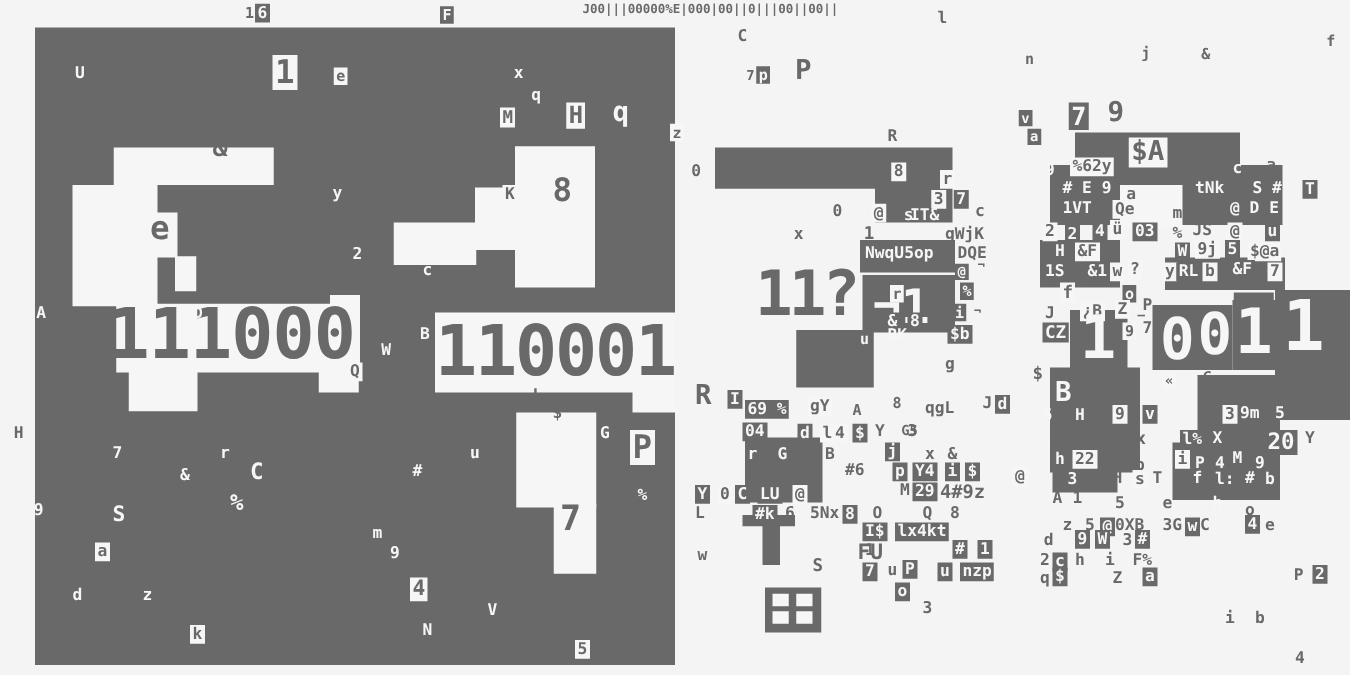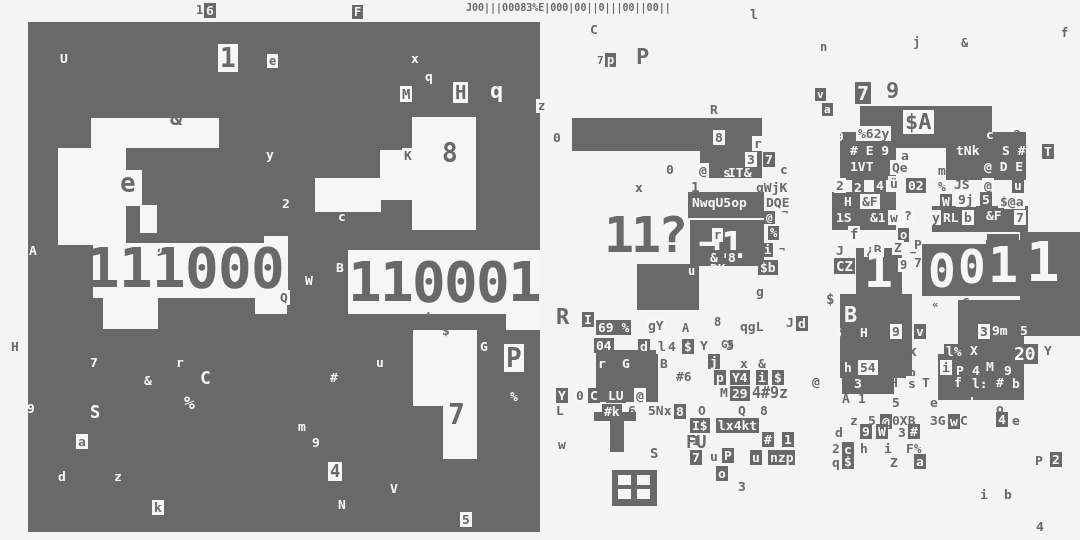--- a/index.html
+++ b/index.html
@@ -82,21 +82,21 @@
     <span class="bigdigit ink" style="left: 412px; top: 254px; font-size: 56px;">0</span>
     <span class="bigdigit ink" style="left: 444px; top: 254px; font-size: 56px;">0</span>
     <span class="bigdigit ink" style="left: 476px; top: 254px; font-size: 56px;">0</span>
     <span class="bigdigit ink" style="left: 508px; top: 254px; font-size: 56px;">1</span>
     <span class="bigdigit ink" style="left: 604px; top: 210px; font-size: 50px;">1</span>
     <span class="bigdigit ink" style="left: 631px; top: 210px; font-size: 50px;">1</span>
     <span class="bigdigit ink" style="left: 658px; top: 210px; font-size: 50px;">?</span>
     <span class="g d" style="left: 196px; top: 4px; font-size: 12px;">1</span>
     <span class="g bd" style="left: 204px; top: 3px; font-size: 13px;">6</span>
     <span class="g bd" style="left: 352px; top: 5px; font-size: 12px;">F</span>
-    <span class="g d" style="left: 466px; top: 3px; font-size: 10px;">J00|||00083%E|000|00||0|||00||00||</span>
+    <span class="g d" style="left: 466px; top: 3px; font-size: 10px;">J00|||00000%E|000|00||0|||00||00||</span>
     <span class="g d" style="left: 750px; top: 8px; font-size: 13px;">l</span>
     <span class="g d" style="left: 590px; top: 23px; font-size: 13px;">C</span>
     <span class="g d" style="left: 597px; top: 55px; font-size: 11px;">7</span>
     <span class="g bd" style="left: 605px; top: 53px; font-size: 12px;">p</span>
     <span class="g d" style="left: 636px; top: 46px; font-size: 22px;">P</span>
     <span class="g d" style="left: 820px; top: 41px; font-size: 12px;">n</span>
     <span class="g d" style="left: 913px; top: 36px; font-size: 12px;">j</span>
     <span class="g d" style="left: 961px; top: 37px; font-size: 12px;">&amp;</span>
     <span class="g d" style="left: 1061px; top: 27px; font-size: 12px;">f</span>
     <span class="g d" style="left: 710px; top: 103px; font-size: 13px;">R</span>
@@ -249,21 +249,21 @@
     <span class="g w" style="left: 1002px; top: 144px; font-size: 13px;">S #</span>
     <span class="g bd" style="left: 1042px; top: 144px; font-size: 13px;">T</span>
     <span class="g w" style="left: 850px; top: 160px; font-size: 13px;">1VT</span>
     <span class="g bw" style="left: 890px; top: 160px; font-size: 13px;">Qe</span>
     <span class="g d" style="left: 938px; top: 164px; font-size: 13px;">my</span>
     <span class="g w" style="left: 984px; top: 160px; font-size: 13px;">@ D E</span>
     <span class="g bw" style="left: 834px; top: 178px; font-size: 13px;">2</span>
     <span class="g bd" style="left: 852px; top: 180px; font-size: 13px;">2</span>
     <span class="g bd" style="left: 874px; top: 178px; font-size: 13px;">4</span>
     <span class="g bw" style="left: 888px; top: 176px; font-size: 13px;">ü</span>
-    <span class="g bd" style="left: 906px; top: 178px; font-size: 13px;">02</span>
+    <span class="g bd" style="left: 906px; top: 178px; font-size: 13px;">03</span>
     <span class="g d" style="left: 938px; top: 180px; font-size: 13px;">%</span>
     <span class="g d" style="left: 954px; top: 178px; font-size: 13px;">JS</span>
     <span class="g bw" style="left: 982px; top: 178px; font-size: 13px;">@</span>
     <span class="g bd" style="left: 1012px; top: 178px; font-size: 13px;">u</span>
     <span class="g bd" style="left: 842px; top: 194px; font-size: 13px;">H</span>
     <span class="g bw" style="left: 860px; top: 194px; font-size: 13px;">&amp;F</span>
     <span class="g bd" style="left: 940px; top: 194px; font-size: 13px;">W</span>
     <span class="g bw" style="left: 956px; top: 192px; font-size: 13px;">9j</span>
     <span class="g bd" style="left: 980px; top: 192px; font-size: 13px;">5</span>
     <span class="g bw" style="left: 998px; top: 194px; font-size: 13px;">$@a</span>
@@ -302,21 +302,21 @@
     <span class="g bd" style="left: 914px; top: 324px; font-size: 13px;">v</span>
     <span class="g bw" style="left: 978px; top: 324px; font-size: 13px;">3</span>
     <span class="g w" style="left: 992px; top: 324px; font-size: 13px;">9m</span>
     <span class="g w" style="left: 1020px; top: 324px; font-size: 13px;">5</span>
     <span class="g d" style="left: 900px; top: 344px; font-size: 14px;">$x</span>
     <span class="g bd" style="left: 944px; top: 344px; font-size: 13px;">l%</span>
     <span class="g w" style="left: 970px; top: 344px; font-size: 13px;">X</span>
     <span class="g bd" style="left: 1012px; top: 344px; font-size: 18px;">20</span>
     <span class="g d" style="left: 1044px; top: 344px; font-size: 13px;">Y</span>
     <span class="g bd" style="left: 842px; top: 360px; font-size: 13px;">h</span>
-    <span class="g bw" style="left: 858px; top: 360px; font-size: 13px;">54</span>
+    <span class="g bw" style="left: 858px; top: 360px; font-size: 13px;">22</span>
     <span class="g d" style="left: 892px; top: 364px; font-size: 13px;">V</span>
     <span class="g d" style="left: 908px; top: 366px; font-size: 13px;">p</span>
     <span class="g bw" style="left: 940px; top: 360px; font-size: 13px;">i</span>
     <span class="g w" style="left: 956px; top: 364px; font-size: 13px;">P</span>
     <span class="g w" style="left: 972px; top: 364px; font-size: 13px;">4</span>
     <span class="g w" style="left: 986px; top: 360px; font-size: 13px;">M</span>
     <span class="g w" style="left: 1004px; top: 364px; font-size: 13px;">9</span>
     <span class="g bw" style="left: 810px; top: 374px; font-size: 13px;">@</span>
     <span class="g bd" style="left: 852px; top: 376px; font-size: 13px;">3</span>
     <span class="g d" style="left: 890px; top: 376px; font-size: 13px;">H</span>

